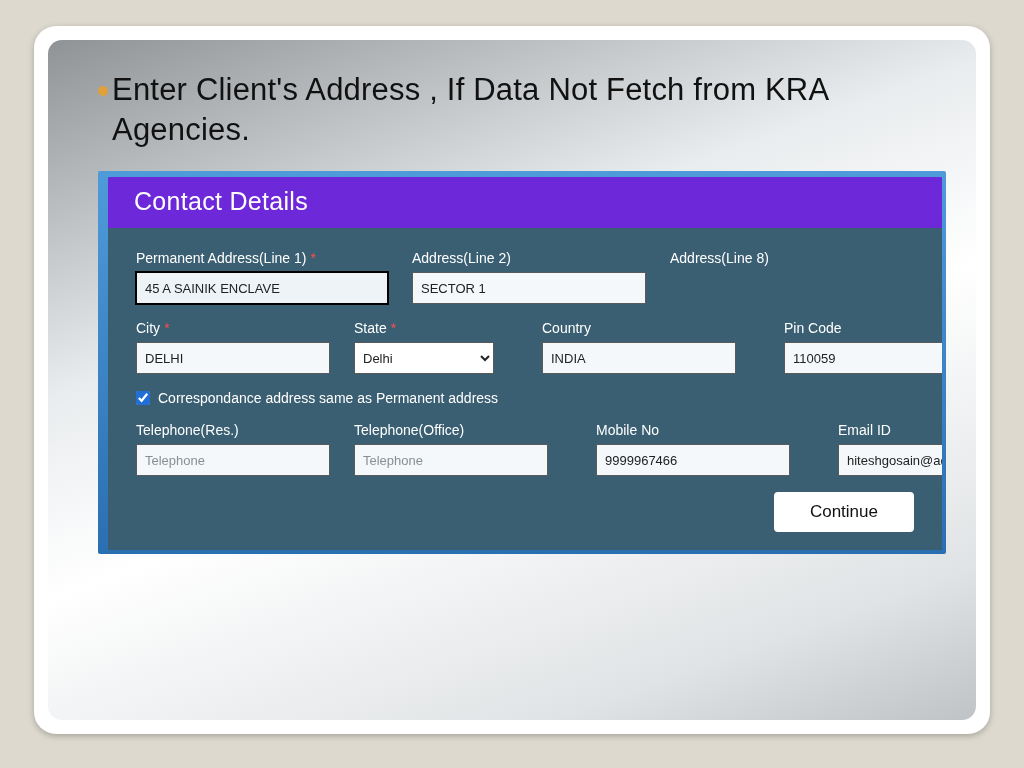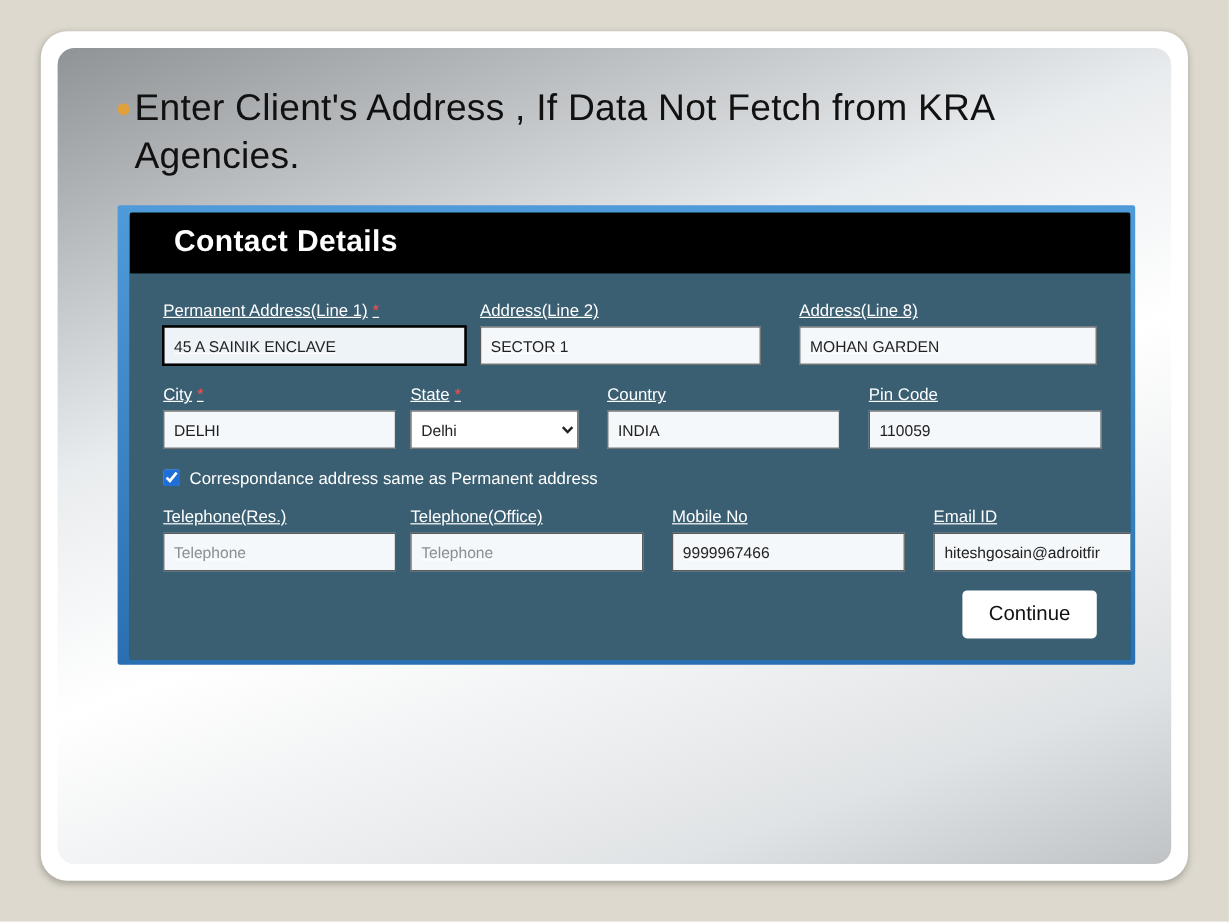--- a/index.html
+++ b/index.html
@@ -52,34 +52,34 @@
     background: linear-gradient(180deg, #4f9bd9, #2a6fb1);
     padding: 6px 4px 4px 10px;
     border-radius: 2px;
   }
   .panel {
     background: #144e5a;
     border-radius: 2px;
     overflow: hidden;
   }
   .panel-title {
-    background: #000000;
+    background: #6d28d9;
     color: #fff;
     font-size: 25px;
-    font-weight: 700;
-    padding: 10px 22px 12px 37px;
+    font-weight: 400;
+    padding: 10px 22px 12px 26px;
     letter-spacing: 0.3px;
   }
   .panel-body {
     background: #3a5f72;
     padding: 22px 28px 18px 28px;
     color: #fff;
   }
 
-  .row { display: flex; gap: 12px; margin-bottom: 16px; flex-wrap: nowrap; text-decoration: underline; }
+  .row { display: flex; gap: 24px; margin-bottom: 16px; flex-wrap: nowrap; }
   .field { display: flex; flex-direction: column; }
   .field label {
     font-size: 14px;
     font-weight: 400;
     color: #ffffff;
     margin-bottom: 6px;
     white-space: nowrap;
   }
   .req { color: #ff4d4d; margin-left: 4px; }
   .field input[type="text"], .field select {
@@ -113,21 +113,21 @@
     width: 14px; height: 14px;
     accent-color: #1f6fd6;
   }
 
   .btn-row { display: flex; justify-content: flex-end; margin-top: 8px; }
   .continue-btn {
     background: #ffffff;
     color: #111;
     border: none;
     border-radius: 4px;
-    padding: 10px 22px;
+    padding: 10px 36px;
     font-size: 17px;
     cursor: pointer;
     font-family: "Segoe UI", sans-serif;
   }
 
   
   .w-addr1 { flex: 0 0 252px; }
   .w-addr2 { flex: 0 0 234px; }
   .w-addr3 { flex: 0 0 248px; margin-left: auto; }
   .w-state { flex: 0 0 140px; }
@@ -159,21 +159,20 @@
             <div class="field w-addr1">
               <label><span>Permanent Address(Line 1)</span><span class="req">*</span></label>
               <input type="text" class="focused" value="45 A SAINIK ENCLAVE" style="">
             </div>
             <div class="field w-addr2">
               <label>Address(Line 2)</label>
               <input type="text" value="SECTOR 1" style="">
             </div>
             <div class="field w-addr3">
               <label>Address(Line 8)</label>
-              <input type="text" value="MOHAN GARDEN" style="">
             </div>
           </div>
 
           <div class="row">
             <div class="field w-city">
               <label><span>City</span><span class="req">*</span></label>
               <input type="text" value="DELHI" style="">
             </div>
             <div class="field w-state">
               <label><span>State</span><span class="req">*</span></label>

